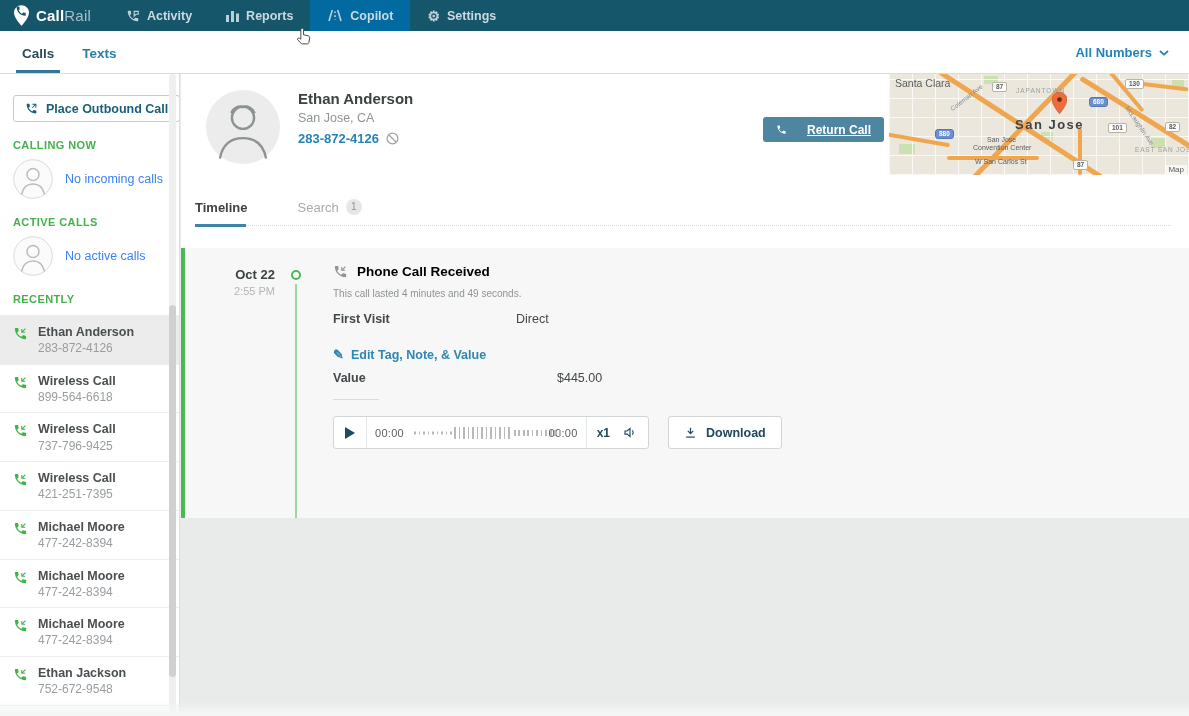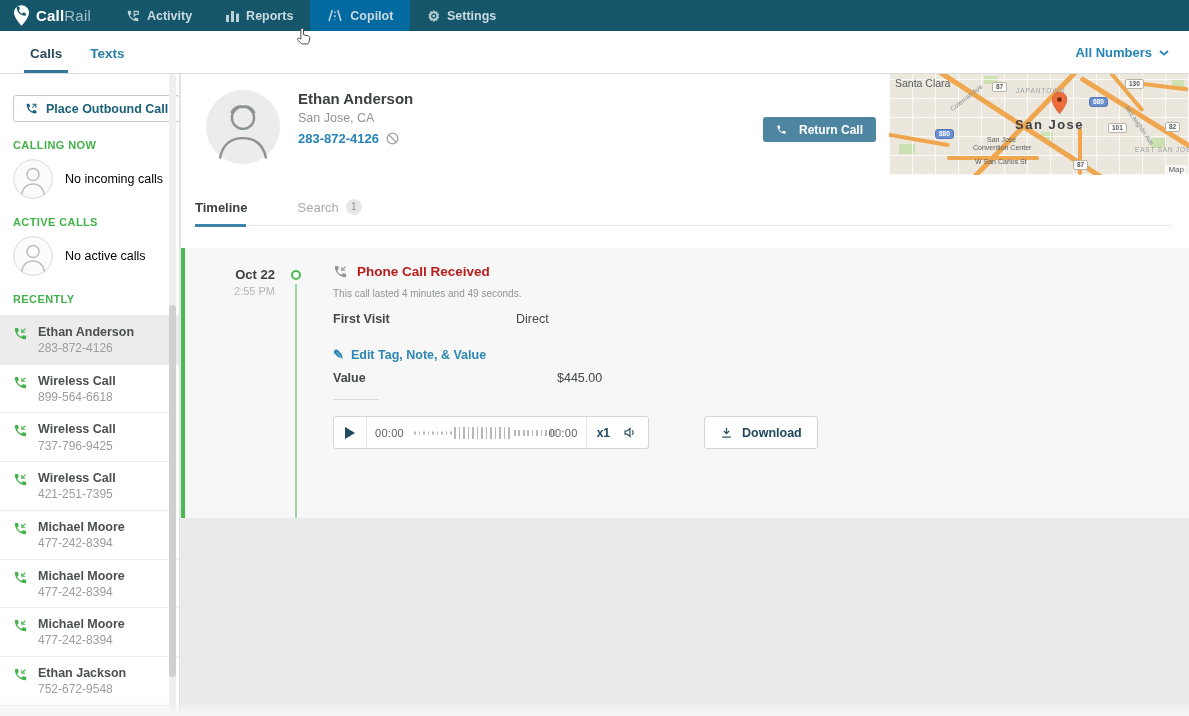--- a/index.html
+++ b/index.html
@@ -15,51 +15,51 @@
   .nav-items { display:flex; align-items:stretch; }
   .nav-item { display:flex; align-items:center; gap:7px; padding:0 17px; color:#cadae0; font-size:12.5px; font-weight:bold; cursor:pointer; }
   .nav-item svg, .nav-item .gear { opacity:.92; }
   .nav-item.hovered { background:#0369a1; }
   .gear { font-size:14px; line-height:1; color:#cadae0; }
   .nav-right { margin-left:auto; display:flex; align-items:stretch; padding-right:12px; }
   .nav-menu { display:flex; align-items:center; gap:8px; padding:0 16px; color:#c3d4da; font-size:12.5px; font-weight:bold; cursor:pointer; }
 
   
   .tabbar { position:absolute; top:31px; left:0; right:0; height:43px; background:#ffffff; border-bottom:1px solid #d9dcdd; display:flex; align-items:flex-end; z-index:20; }
-  .tab { margin-left:28px; padding:0 2px 12px 2px; font-size:13.5px; font-weight:bold; color:#2b7fa3; cursor:pointer; position:relative; }
+  .tab { margin-left:20px; padding:0 2px 12px 2px; font-size:13.5px; font-weight:bold; color:#2b7fa3; cursor:pointer; position:relative; }
   .tab + .tab { margin-left:24px; }
   .tab.active { color:#2c4a59; }
   .tab.active::after { content:''; position:absolute; left:-4px; right:-4px; bottom:0; height:3px; background:#35759a; }
   .numfilter { margin-left:auto; margin-right:20px; padding-bottom:13px; display:flex; align-items:center; gap:7px; font-size:13px; font-weight:bold; color:#2583b7; cursor:pointer; }
 
   
   .sidebar { position:absolute; left:0; top:74px; bottom:0; width:180px; background:#ffffff; border-right:1px solid #dcdfe0; overflow:hidden; }
   .outbound-btn { display:flex; align-items:center; gap:8px; margin:21px 22px 0 13px; height:27px; padding:0 11px; background:#fff; border:1px solid #c6cacb; border-radius:3px; font-size:12.5px; font-weight:bold; color:#1b607a; cursor:pointer; white-space:nowrap; }
   .side-h { margin:17px 0 6px 13px; font-size:11px; font-weight:bold; letter-spacing:.4px; color:#44b24a; }
   .empty-row { display:flex; align-items:center; gap:12px; margin:8px 0 6px 13px; }
-  .empty-row .etext { font-size:12.5px; color:#000000; }
+  .empty-row .etext { font-size:12.5px; color:#3b82f6; }
   .call-list { margin-top:10px; border-top:1px solid #eceeee; }
   .call-row { display:flex; gap:10px; padding:7px 10px 7px 13px; border-bottom:1px solid #eceeee; cursor:pointer; }
   .call-row.selected { background:#ececec; }
   .call-row svg { margin-top:3px; flex:none; }
   .c-name { font-size:12.5px; font-weight:bold; color:#4a4f51; line-height:1.45; }
   .c-num { font-size:12px; color:#999d9f; line-height:1.3; }
   .side-scroll { position:absolute; right:3px; top:0; bottom:0; width:7px; background:#efefef; border-radius:4px; }
   .side-scroll::after { content:''; position:absolute; left:0; right:0; top:36%; height:58%; background:#d0d0d0; border-radius:4px; }
 
   
   .main { position:absolute; left:181px; top:74px; right:0; bottom:0; background:#e9ebeb; }
   .white-top { position:relative; height:174px; background:#ffffff; }
 
   .profile { position:absolute; left:25px; top:16px; display:flex; gap:18px; }
   .p-name { font-size:15px; font-weight:bold; color:#3c4143; }
   .p-loc { margin-top:4px; font-size:12.5px; color:#8f9496; }
   .p-phone { margin-top:6px; display:flex; align-items:center; gap:7px; font-size:13px; font-weight:bold; color:#2583b7; cursor:pointer; }
 
-  .return-btn { position:absolute; left:582px; top:43px; display:flex; align-items:center; gap:12px; height:25px; padding:7px 13px; background:#4e86a2; border:none; border-radius:3px; color:#fff; font-size:12px; font-weight:bold; cursor:pointer; }
+  .return-btn { position:absolute; left:582px; top:43px; display:flex; align-items:center; gap:20px; height:25px; padding:7px 13px; background:#4e86a2; border:none; border-radius:3px; color:#fff; font-size:12px; font-weight:bold; cursor:pointer;text-decoration:underline; }
 
   
   .detail-tabs { position:absolute; left:14px; right:18px; bottom:22px; display:flex; gap:50px; border-bottom:1px dotted #d5d8d9; }
   .dtab { position:relative; padding-bottom:10px; font-size:13px; color:#a6abac; cursor:pointer; display:flex; align-items:center; gap:7px; }
   .dtab.active { color:#3c4143; font-weight:bold; }
   .dtab.active::after { content:''; position:absolute; left:0; right:2px; bottom:-2px; height:3px; background:#3d84a8; }
   .badge { display:inline-block; width:16px; height:16px; border-radius:50%; background:#e6e8e8; color:#8f9496; font-size:10px; line-height:16px; text-align:center; }
 
   
   .map { position:absolute; top:-2px; right:0; width:300px; height:103px; background:#ebe7dc; overflow:hidden; cursor:grab; }
@@ -74,33 +74,33 @@
 
   
   .tl-section { position:relative; height:270px; background:#f6f7f6; border-left:4px solid #4cb854; overflow:hidden; }
   .tl-node { position:absolute; left:106px; top:22px; width:10px; height:10px; background:#fff; border:2px solid #4cb854; border-radius:50%; }
   .tl-line { position:absolute; left:110px; top:36px; bottom:0; width:2px; background:#9ed4a2; }
   .tl-date { position:absolute; left:0; top:19px; width:90px; text-align:right; }
   .tl-date .d { font-size:13px; font-weight:bold; color:#3c4143; }
   .tl-date .t { margin-top:3px; font-size:11px; color:#b2b6b7; }
   .tl-content { position:absolute; left:148px; top:16px; right:20px; }
   .evt-head { display:flex; align-items:center; gap:9px; }
-  .evt-title { font-size:13.5px; font-weight:bold; color:#b91c1c; }
+  .evt-title { font-size:13.5px; font-weight:bold; color:#000000; }
   .evt-desc { margin-top:9px; font-size:10px; color:#8f9496; }
   .frow { display:flex; margin-top:8px; font-size:12.5px; }
   .flabel { width:183px; font-weight:bold; color:#43484a; }
   .fvalue { color:#43484a; }
   .fields { margin-top:13px; }
   .edit-link { margin-top:21px; display:flex; align-items:center; gap:7px; font-size:12.5px; font-weight:bold; color:#2d87b2; cursor:pointer; }
   .pencil { font-size:13px; }
   .vrow { margin-top:9px;gap:41px; }
   .divider { margin-top:14px; width:46px; border:none; border-top:1px solid #d9dcdd; }
 
   
-  .player-row { margin-top:16px; display:flex; align-items:center;gap:36px; }
+  .player-row { margin-top:16px; display:flex; align-items:center; }
   .player { display:flex; align-items:center; width:316px; height:33px; background:#fff; border:1px solid #d3d6d7; border-radius:3px; }
   .play { width:33px; height:100%; display:flex; align-items:center; justify-content:center; background:none; border:none; border-right:1px solid #e3e6e7; cursor:pointer; }
   .tri { width:0; height:0; border-left:10px solid #1f4a61; border-top:6px solid transparent; border-bottom:6px solid transparent; }
   .ptime { font-size:11px; color:#5a5f61; margin:0 8px; letter-spacing:.3px; }
   .waveform { flex:1; height:18px; position:relative; }
   .waveform i { position:absolute; top:50%; transform:translateY(-50%); background-image:repeating-linear-gradient(90deg,#b6babb 0 1.5px,transparent 1.5px 4.5px); }
   .w1 { left:2px; width:38px; height:3px; }
   .w2 { left:42px; width:58px; height:12px; }
   .w3 { left:102px; width:48px; height:6px; }
   .speed { height:100%; border:none; border-left:1px solid #e3e6e7; background:none; padding:0 10px; font-size:12px; font-weight:bold; color:#20485e; cursor:pointer; }

